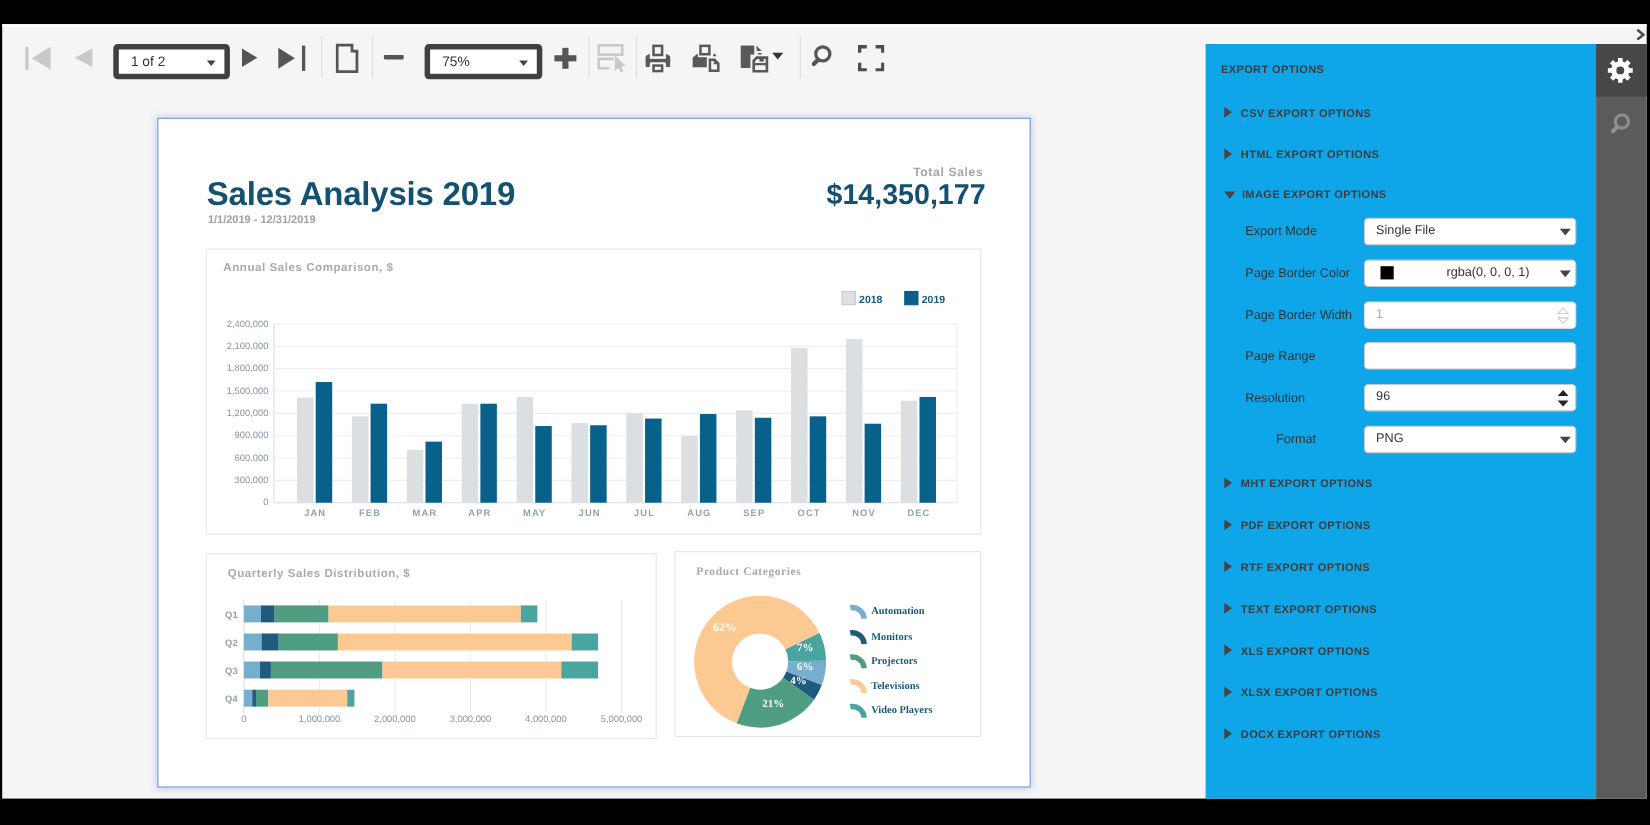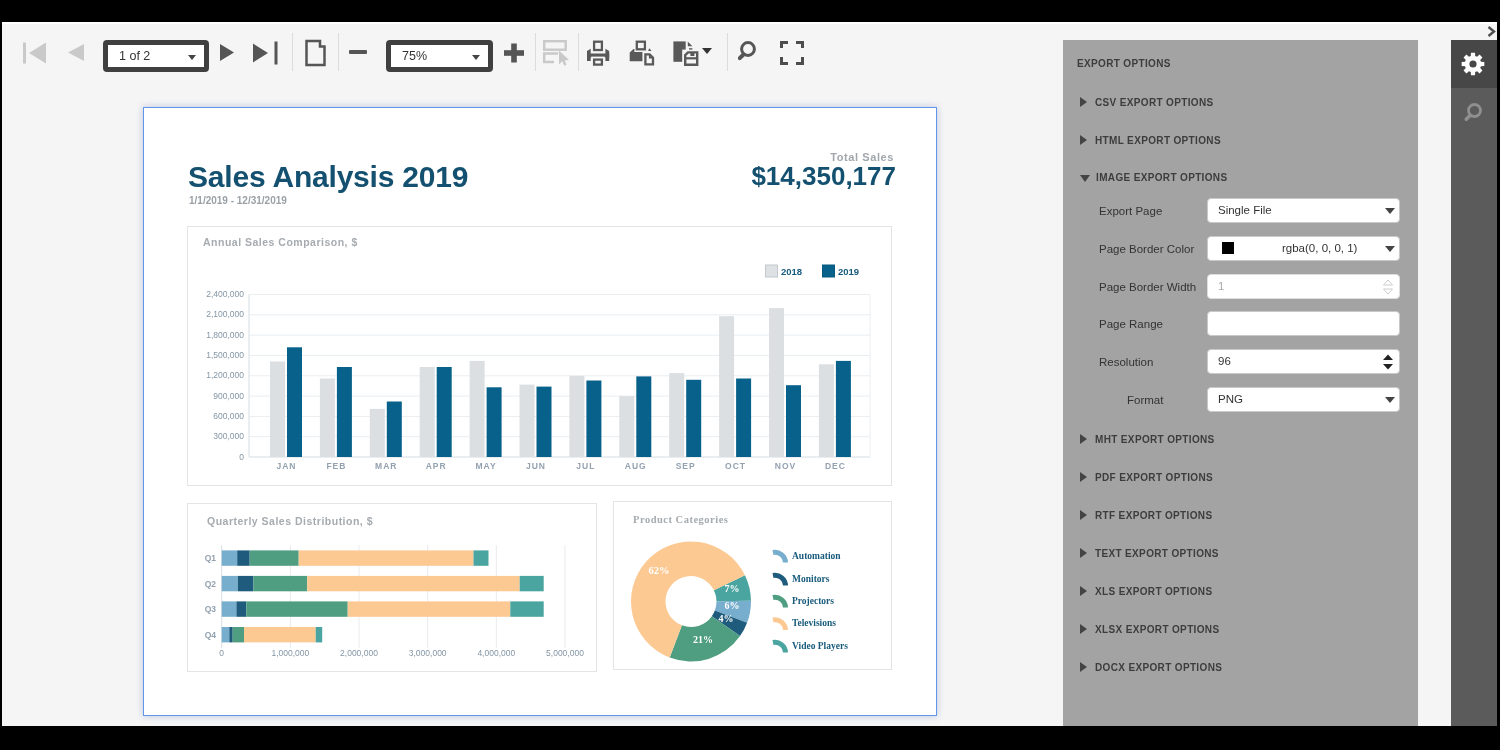--- a/index.html
+++ b/index.html
@@ -12,21 +12,21 @@
   .combo{position:absolute;background:#fff;border:5px solid #404040;border-radius:4px;height:22px;
          font-size:12.5px;color:#333;}
   .combo .txt{position:absolute;left:11px;top:4px;}
   .caret{position:absolute;width:0;height:0;border-left:5px solid transparent;border-right:5px solid transparent;border-top:6px solid #444;}
   
   #page{position:absolute;left:141px;top:85px;width:792px;height:607px;background:#fff;
         border:1.5px solid #6095e8;box-shadow:0 0 7px rgba(120,140,190,.45);}
   
   .cpanel{position:absolute;background:#fff;border:1px solid #e4e4e4;}
   
-  #rpanel{position:absolute;left:1061px;top:18px;width:355px;height:686px;background:#a3a3a3;}
+  #rpanel{position:absolute;left:1094px;top:18px;width:355px;height:686px;background:#0ea5e9;}
   .acc{position:absolute;left:17px;font-size:10px;font-weight:bold;letter-spacing:.35px;color:#3d3d3d;white-space:nowrap;}
   .tri{display:inline-block;width:0;height:0;border-top:5px solid transparent;border-bottom:5px solid transparent;border-left:7px solid #444;margin-right:8px;vertical-align:-1px;}
   .trid{display:inline-block;width:0;height:0;border-left:5px solid transparent;border-right:5px solid transparent;border-top:7px solid #444;margin-right:6px;vertical-align:-1px;}
   .flabel{position:absolute;left:36px;font-size:11.5px;color:#333;}
   .fbox{position:absolute;left:144px;width:191px;height:23px;background:#fff;border:1px solid #c9c9c9;border-radius:4px;font-size:11.5px;color:#333;}
   .fbox .txt{position:absolute;left:10px;top:5px;}
   
   #sidebar{position:absolute;left:1449px;top:18px;width:46px;height:686px;background:#5b5b5b;}
   #gearblock{position:absolute;left:0;top:0;width:46px;height:48px;background:#474747;}
 </style>
@@ -248,21 +248,21 @@
 <text x="178" y="146.5" font-size="9.5" fill="#175a7c" font-weight="bold">Video Players</text>
 </svg></div>
     </div>
 
     <div id="rpanel">
       <div class="acc" style="left:14px;top:18px;">EXPORT OPTIONS</div>
       <div class="acc" style="top:57px;"><span class="tri"></span>CSV EXPORT OPTIONS</div>
       <div class="acc" style="top:95px;"><span class="tri"></span>HTML EXPORT OPTIONS</div>
       <div class="acc" style="top:132px;"><span class="trid"></span>IMAGE EXPORT OPTIONS</div>
 
-      <div class="flabel" style="top:165px;">Export Page</div>
+      <div class="flabel" style="top:165px;">Export Mode</div>
       <div class="fbox" style="top:158px;">
         <span class="txt">Single File</span>
         <span class="caret" style="right:4px;top:9px;"></span>
       </div>
       <div class="flabel" style="top:203px;">Page Border Color</div>
       <div class="fbox" style="top:196px;">
         <span class="txt" style="left:40px;padding-left:34px;">rgba(0, 0, 0, 1)</span>
         <span class="abs" style="left:14px;top:5px;width:12px;height:12px;background:#000;"></span>
         <span class="caret" style="right:4px;top:9px;"></span>
       </div>

